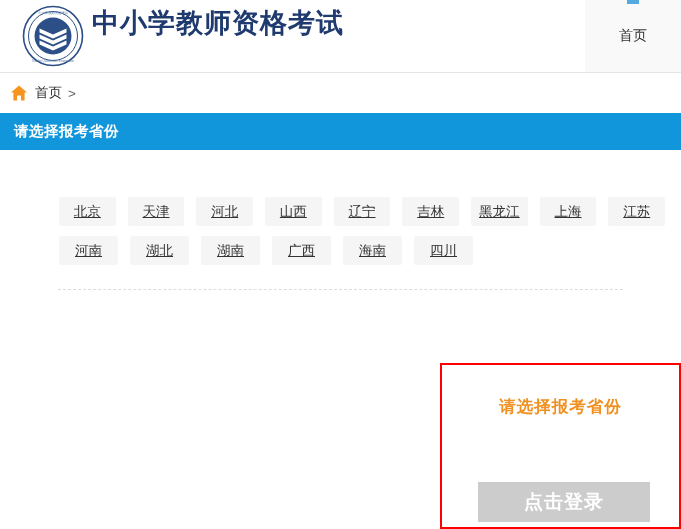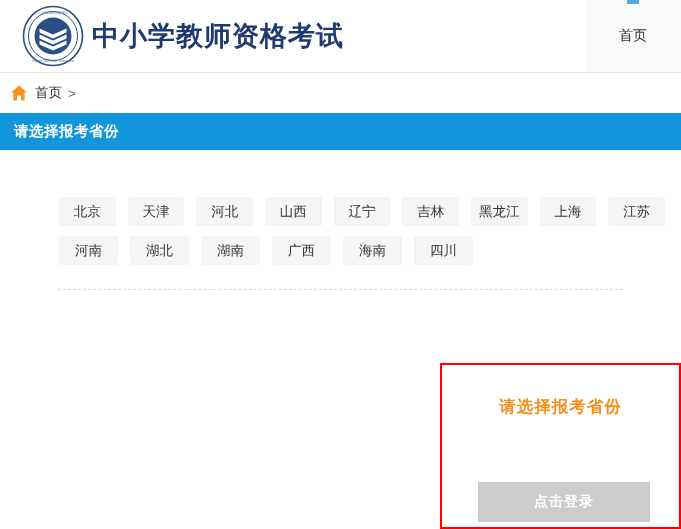--- a/index.html
+++ b/index.html
@@ -23,21 +23,20 @@
     height: 73px;
     border-bottom: 1px solid #e4e4e4;
     background: #ffffff;
   }
 
   .brand {
     position: absolute;
     left: 22px;
     top: 5px;
     display: flex;
-    align-items: center;
     height: 62px;
   }
 
   .brand-logo {
     width: 62px;
     height: 62px;
     flex: 0 0 62px;
   }
 
   .brand-title {
@@ -128,20 +127,21 @@
 
   
   .province-area {
     padding: 47px 0 0 0;
   }
 
   .province-row {
     display: flex;
     padding-left: 59px;
     margin-bottom: 10px;
+    text-decoration: underline;
   }
 
   .province-btn {
     width: 59px;
     height: 29px;
     margin-right: 12px;
     background: #f5f5f5;
     border: none;
     border-radius: 2px;
     font-family: "Liberation Sans", "DejaVu Sans", sans-serif;
@@ -187,21 +187,21 @@
 
   .login-btn {
     position: absolute;
     left: 36px;
     bottom: 5px;
     width: 172px;
     height: 40px;
     background: #cccccc;
     border: none;
     font-family: "Liberation Sans", "DejaVu Sans", sans-serif;
-    font-size: 14px;
+    font-size: 19px;
     font-weight: bold;
     color: #ffffff;
     cursor: pointer;
     letter-spacing: 1px;
   }
 </style>
 </head>
 <body>
 
 <div class="site-header">

